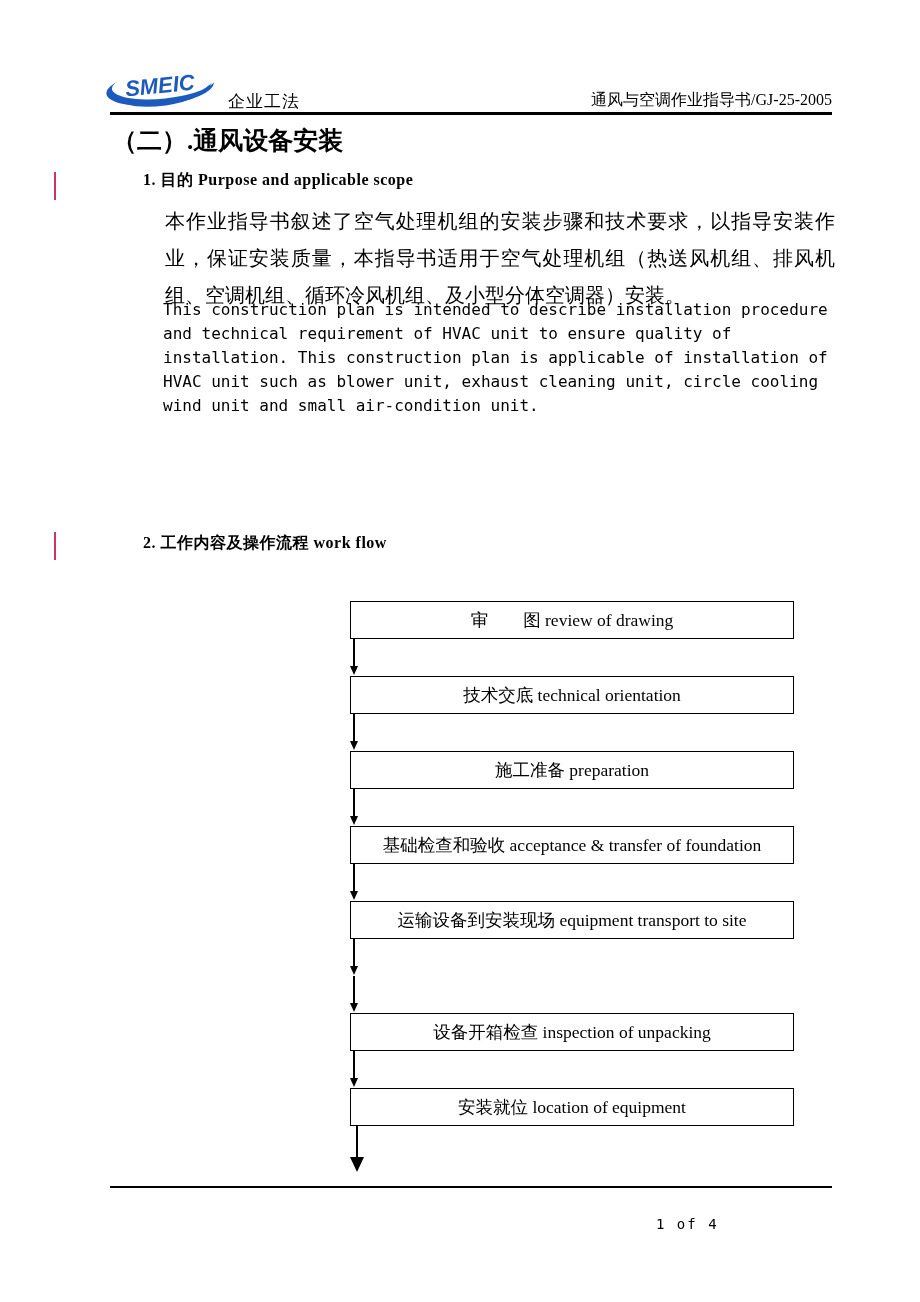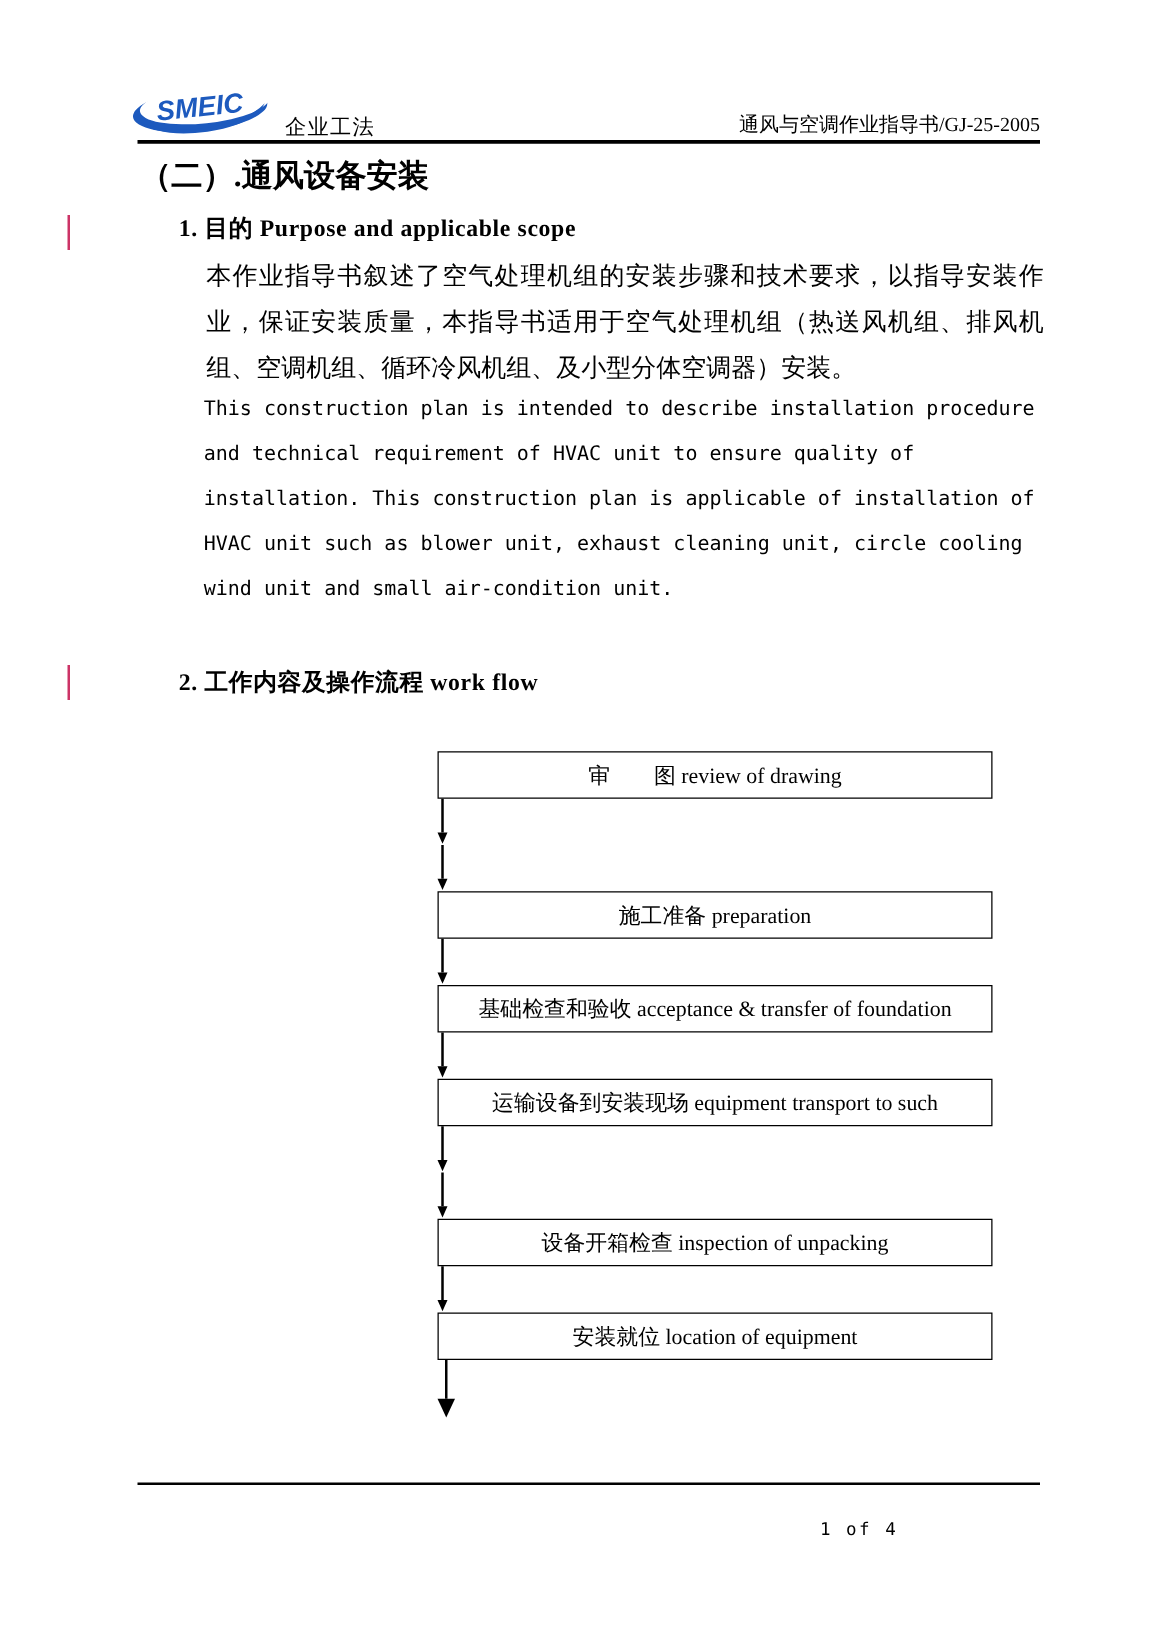--- a/index.html
+++ b/index.html
@@ -36,34 +36,34 @@
   .rev-bar.one { top: 172px; }
   .rev-bar.two { top: 532px; }
 
   
   .doc-title {
     position: absolute; left: 112px; top: 124px;
     font-size: 25px; font-weight: bold; text-align: right;
   }
   .h-sec {
     position: absolute; left: 143px;
-    font-size: 19px; font-weight: bold;
+    font-size: 16px; font-weight: bold;
     letter-spacing: 0.5px;
   }
   .h-sec.one { top: 170px; }
   .h-sec.two { top: 533px; }
   .para-cn {
     position: absolute; left: 165px; top: 203px; width: 670px;
     font-size: 20px; line-height: 37px;
     text-align: justify;
   }
   .para-en {
-    position: absolute; left: 163px; top: 309px; width: 676px;
+    position: absolute; left: 163px; top: 298px; width: 676px;
     font-family: "DejaVu Sans Mono", "Liberation Mono", monospace;
-    font-size: 16px; line-height: 36px;
+    font-size: 16px; line-height: 24px;
     letter-spacing: 0px;
   }
 
   
   .watermark {
     position: absolute; left: 228px; top: 596px;
     font-family: "DejaVu Sans", "Liberation Sans", sans-serif;
     font-size: 48px; letter-spacing: 3px;
     color: rgba(190,190,190,0.55);
     z-index: 0; white-space: nowrap;
@@ -141,35 +141,36 @@
 
   <div class="h-sec two">2. 工作内容及操作流程 work flow</div>
 
 
   <div class="flowchart">
     <div class="fc-box">审　　图  review of drawing</div>
     <div class="fc-arrow">
         <div class="shaft"></div>
         <div class="head"></div>
       </div>
+    <div class="fc-box">技术交底  technical orientation</div>
     <div class="fc-arrow">
         <div class="shaft"></div>
         <div class="head"></div>
       </div>
     <div class="fc-box">施工准备 preparation</div>
     <div class="fc-arrow">
         <div class="shaft"></div>
         <div class="head"></div>
       </div>
     <div class="fc-box">基础检查和验收 acceptance &amp; transfer of foundation</div>
     <div class="fc-arrow">
         <div class="shaft"></div>
         <div class="head"></div>
       </div>
-    <div class="fc-box">运输设备到安装现场 equipment transport to such</div>
+    <div class="fc-box">运输设备到安装现场 equipment transport to site</div>
     <div class="fc-arrow">
         <div class="shaft"></div>
         <div class="head"></div>
       </div>
     <div class="fc-arrow">
         <div class="shaft"></div>
         <div class="head"></div>
       </div>
     <div class="fc-box">设备开箱检查  inspection of unpacking</div>
     <div class="fc-arrow">

